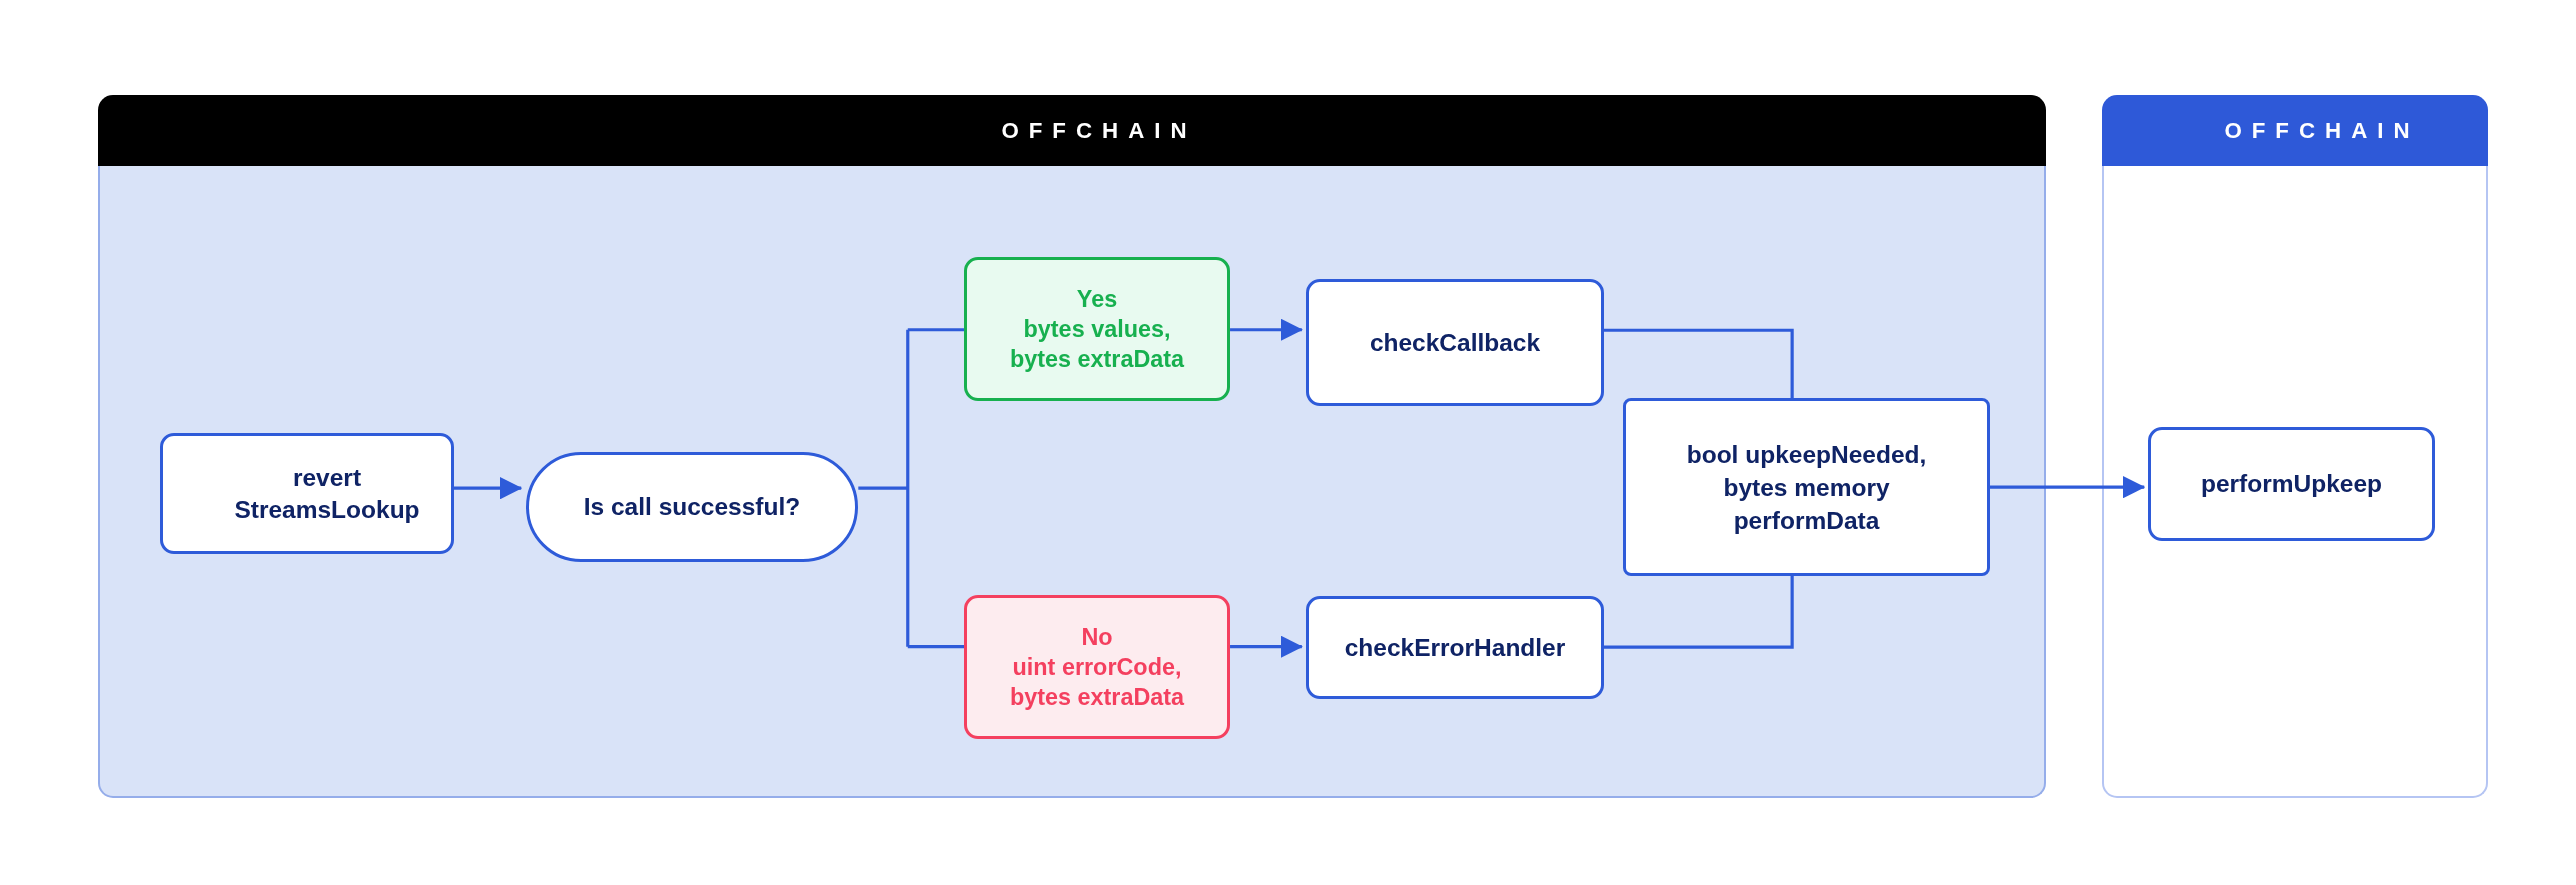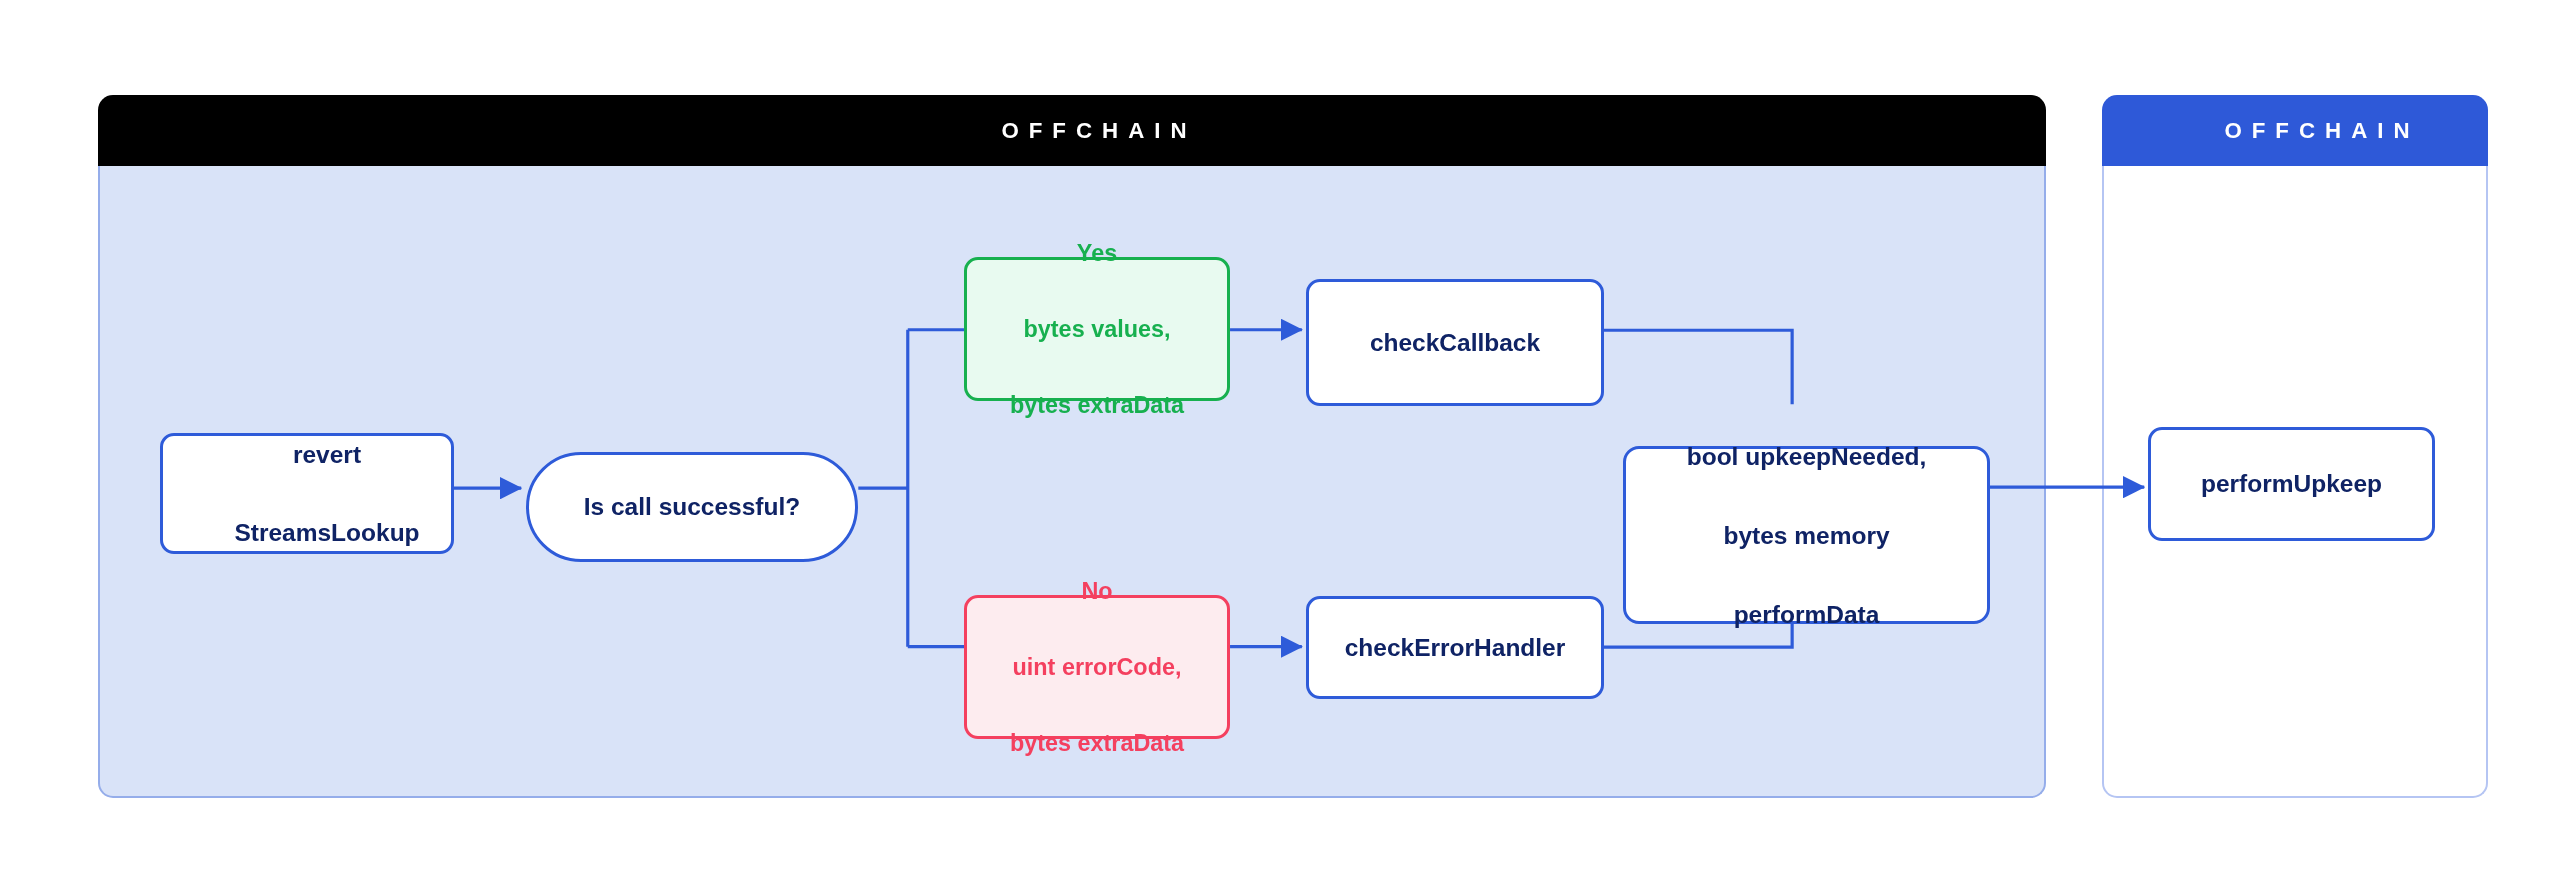--- a/index.html
+++ b/index.html
@@ -58,38 +58,37 @@
     position:absolute;
     display:flex;flex-direction:column;align-items:center;justify-content:center;
     text-align:center;
     background:#ffffff;
     border:3.2px solid var(--blue);
     border-radius:14px;
     color:var(--navy);
     font-size:24.5px;
     line-height:32px;
     z-index:3;
-    gap:46px;
   }
   .node span{display:block;}
   .node-revert{left:160px;top:433px;width:294px;height:121px;padding-left:40px;}
   .node-question{left:526px;top:452px;width:332px;height:110px;border-radius:55px;}
   .node-yes{
     left:964px;top:257px;width:266px;height:144px;
     background:var(--green-bg);border-color:var(--green);color:var(--green);
     font-size:23.4px;line-height:30px;
   }
   .node-no{
     left:964px;top:574px;width:266px;height:144px;
     background:var(--red-bg);border-color:var(--red);color:var(--red);
     font-size:23.4px;line-height:30px;margin-top:21px;
   }
   .node-check-callback{left:1306px;top:279px;width:298px;height:127px;border-radius:14px;}
   .node-check-error-handler{left:1306px;top:596px;width:298px;height:103px;}
-  .node-result{left:1623px;top:398px;width:367px;height:178px;border-radius:16px;line-height:33px;margin-top:48px;}
+  .node-result{left:1623px;top:398px;width:367px;height:178px;border-radius:8px;line-height:33px;}
   .node-perform-upkeep{left:2148px;top:427px;width:287px;height:114px;}
 </style>
 </head>
 <body>
 
 <div class="canvas">
 
   <div class="panel-header offchain-header">
     <span>OFFCHAIN</span>
   </div>

